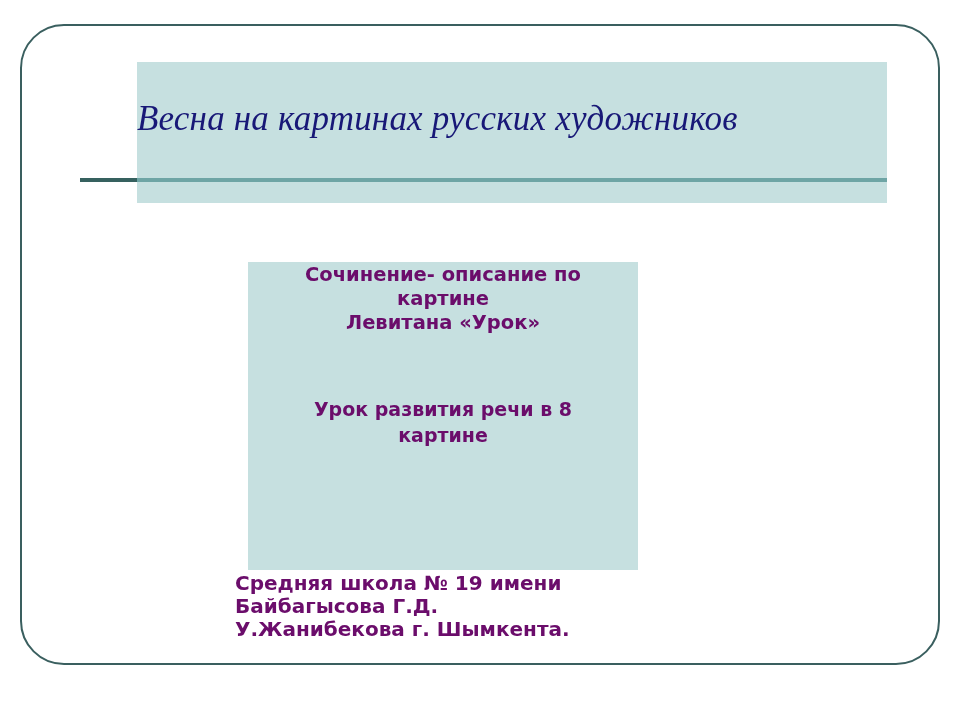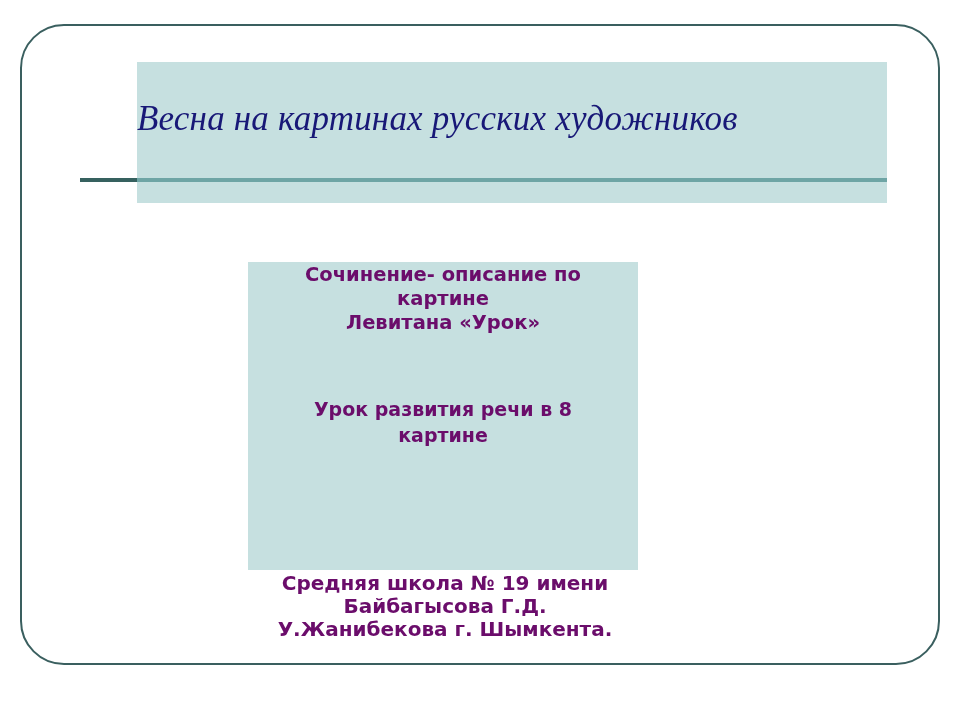--- a/index.html
+++ b/index.html
@@ -117,21 +117,21 @@
     font-size: 19px;
     line-height: 26px;
   }
 
   
   #footer {
     position: absolute;
     left: 235px;
     top: 572px;
     width: 420px;
-    text-align: center;
+    text-align: left;
     font-family: "DejaVu Sans", "Liberation Sans", sans-serif;
     font-weight: bold;
     color: #6b0d6b;
     font-size: 20px;
     line-height: 23px;
   }
   .footer-line { white-space: nowrap; }
 </style>
 </head>
 <body>

